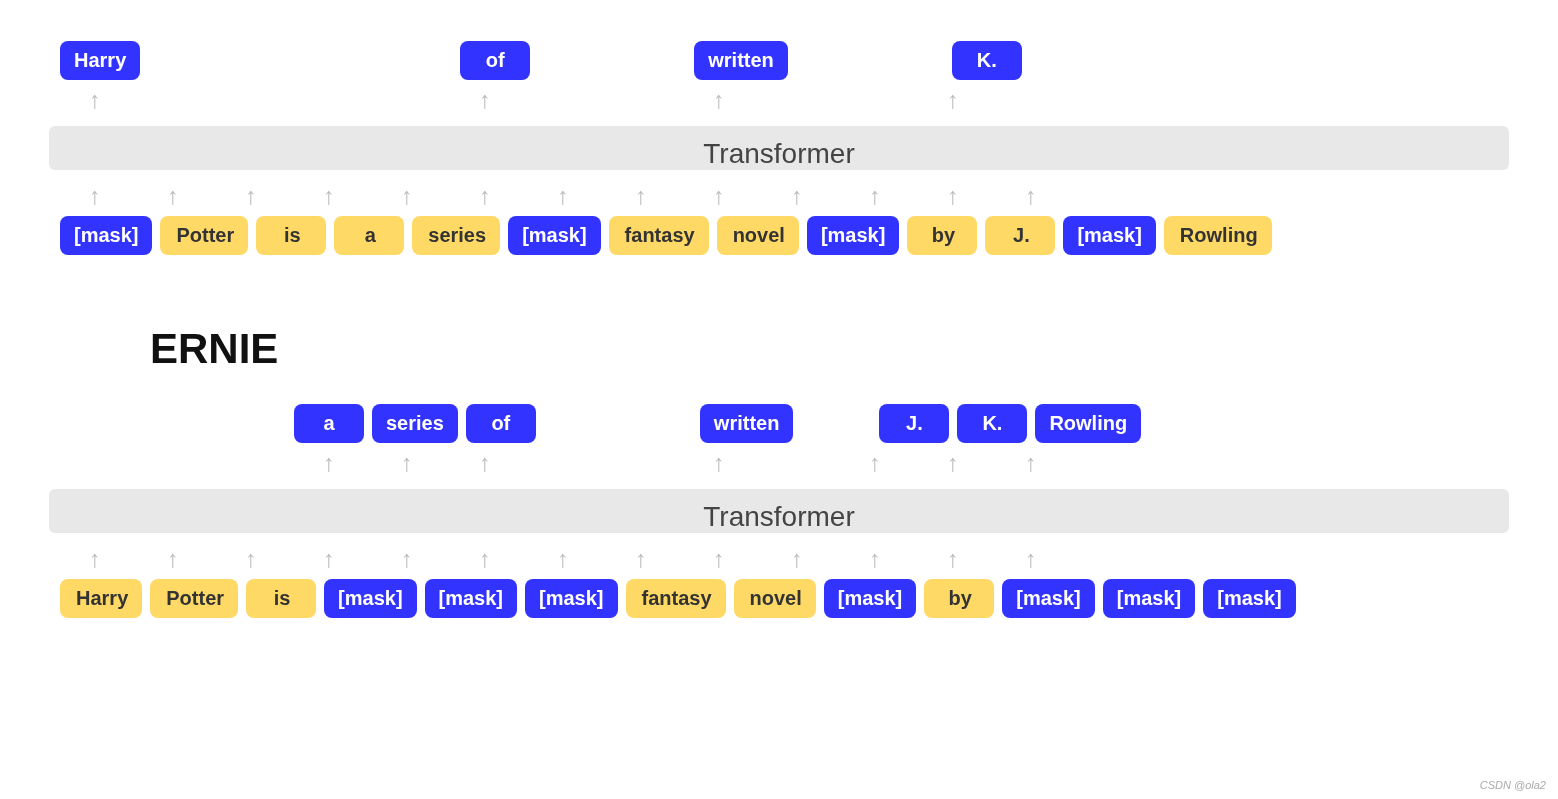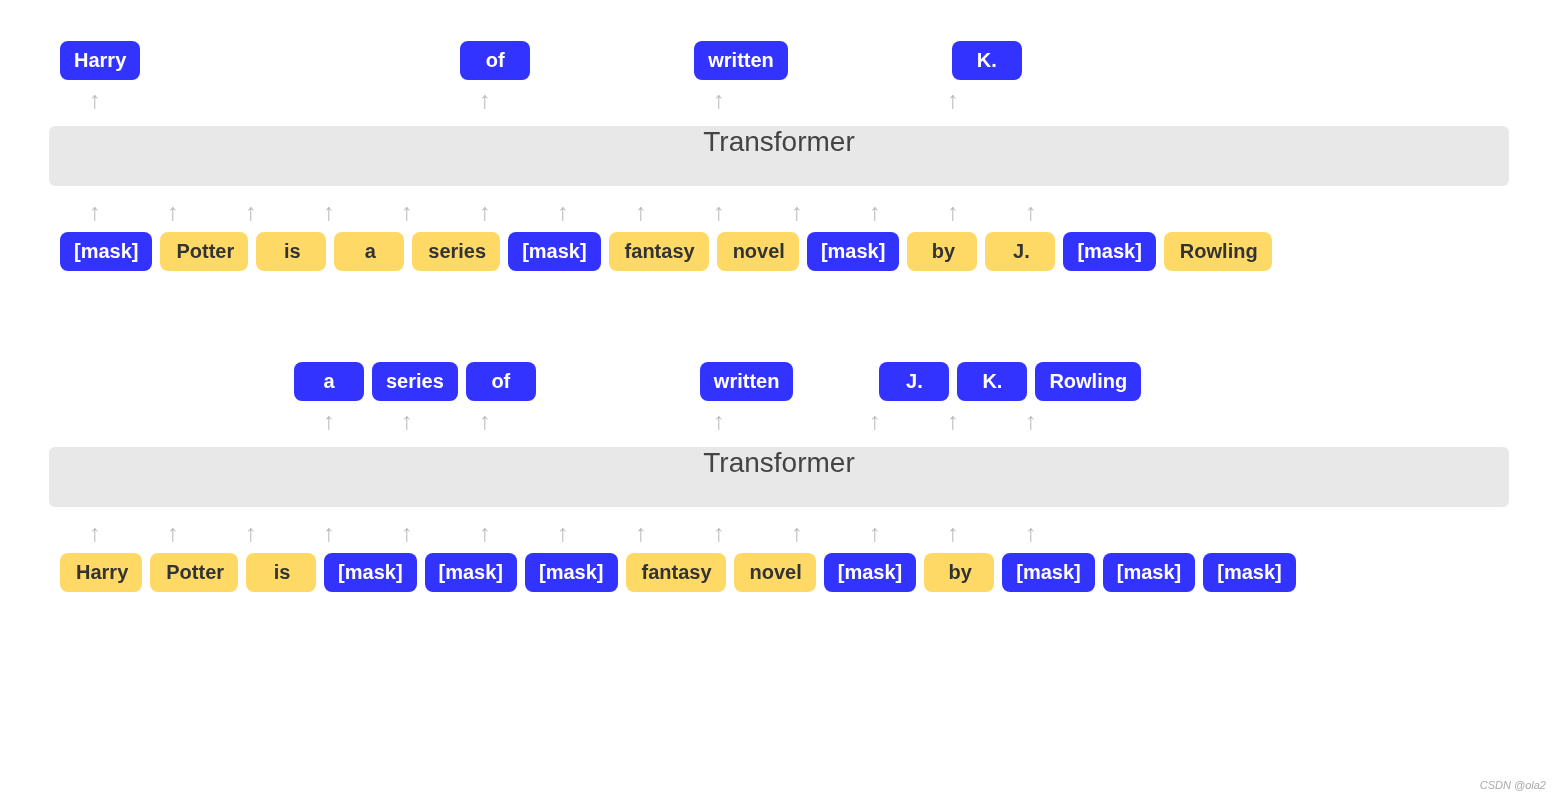--- a/index.html
+++ b/index.html
@@ -73,23 +73,23 @@
 
     .arrow-spacer {
       min-width: 70px;
     }
 
     .transformer-bar {
       margin: 6px 19px;
       background: #e8e8e8;
       border-radius: 6px;
       display: flex;
-      align-items: flex-start;
+      align-items: flex-end;
       justify-content: center;
-      height: 60px;
+      height: 44px;
       font-size: 28px;
       font-weight: 500;
       color: #444;
     }
 
     .predicted-row {
       display: flex;
       align-items: flex-end;
       gap: 8px;
       padding: 0 30px;
@@ -202,20 +202,21 @@
     <span class="token token-yellow">J.</span>
     <span class="token token-blue">[mask]</span>
     <span class="token token-yellow">Rowling</span>
   </div>
 </div>
 
 <div class="section-divider"></div>
 
 <div class="section">
 
+  <div class="ernie-label">ERNIE</div>
 
   <div class="predicted-row" style="padding-left:30px;">
 
     <div class="predicted-slot"></div>
     <div class="predicted-slot"></div>
     <div class="predicted-slot"></div>
 
     <div class="predicted-slot">
       <span class="token token-blue">a</span>
     </div>

